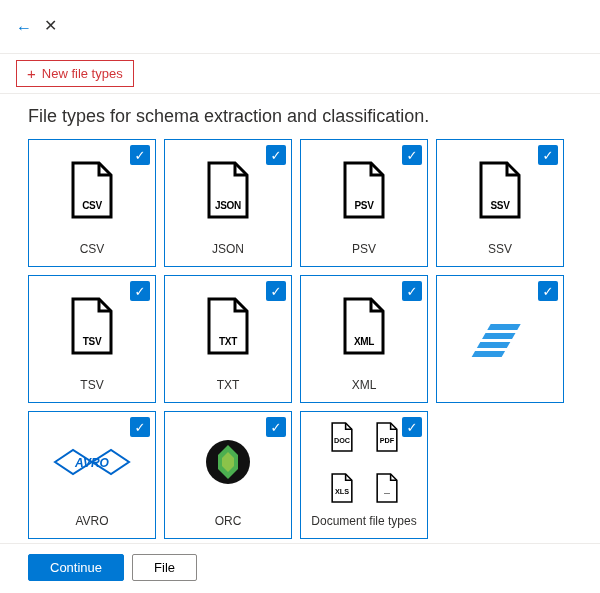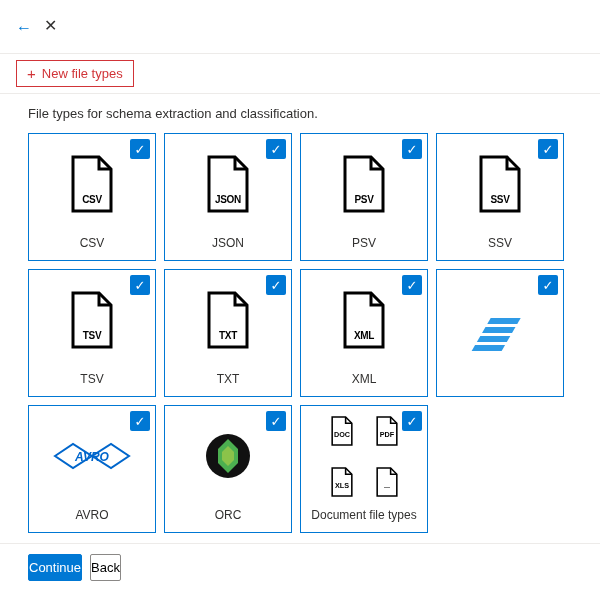--- a/index.html
+++ b/index.html
@@ -49,21 +49,21 @@
     cursor: pointer;
     background: transparent;
   }
   .new-file-type-btn .plus {
     margin-right: 6px;
     font-size: 15px;
     font-weight: 400;
   }
   .desc {
     padding: 0 16px 12px 28px;
-    font-size: 13px;
+    font-size: 18px;
     color: #323130;
   }
   .grid {
     display: grid;
     grid-template-columns: repeat(4, 128px);
     gap: 8px;
     padding: 0 16px 0 28px;
   }
   .tile {
     border: 1px solid #0078d4;
@@ -111,21 +111,21 @@
     right: 0;
     border-top: 1px solid #edebe9;
     padding: 10px 16px 12px 28px;
     display: flex;
     align-items: center;
     gap: 8px;
     background:#fff;
   }
   .btn {
     font-size: 13px;
-    padding: 5px 0;
+    padding: 5px 21px;
     border: 1px solid #8a8886;
     background: #fff;
     cursor: pointer;
     border-radius: 2px;
   }
   .btn.primary {
     background: #0078d4;
     color: #fff;
     border-color: #0078d4;
   }
@@ -296,15 +296,15 @@
             <text x="23" y="40" font-size="14" font-weight="700" text-anchor="middle" fill="#000">...</text>
           </svg>
         </div>
       </div>
       <div class="tile-label">Document file types</div>
     </div>
   </div>
 
 <div class="footer">
   <button class="btn primary">Continue</button>
-  <button class="btn">Back</button>
+  <button class="btn">File</button>
   <div class="spacer"></div>
 </div>
 
 </body></html>

